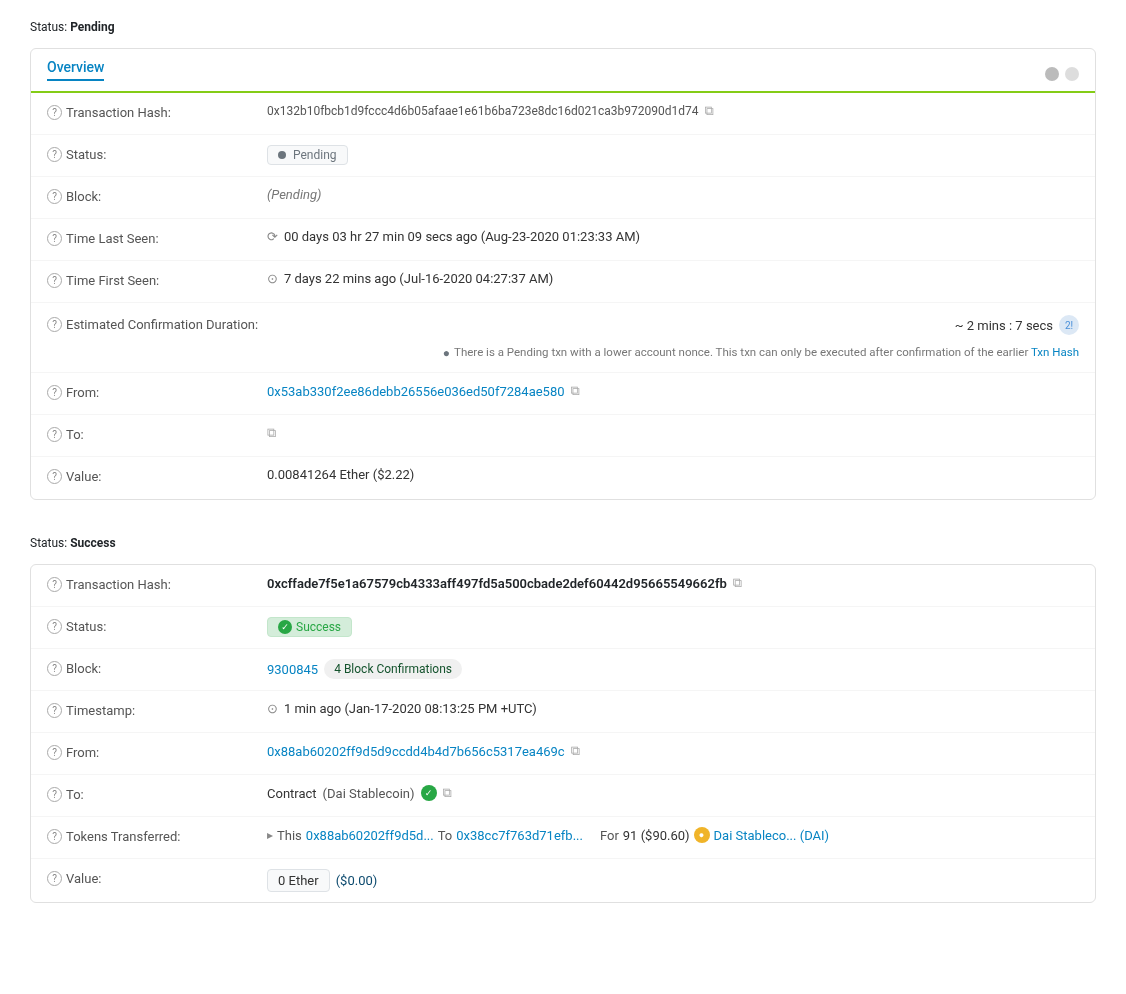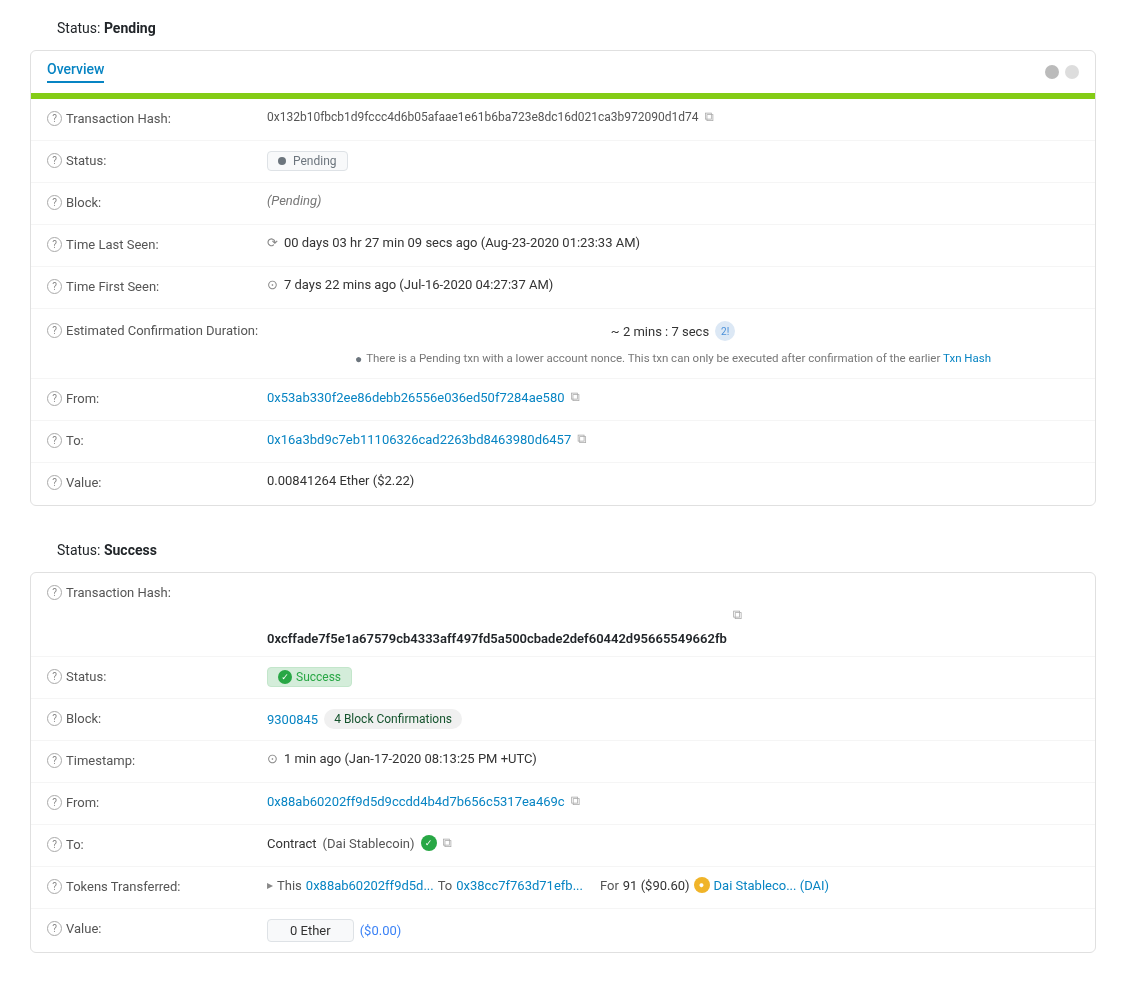--- a/index.html
+++ b/index.html
@@ -4,41 +4,40 @@
   <style>
     * { box-sizing: border-box; margin: 0; padding: 0; }
     body {
       font-family: -apple-system, BlinkMacSystemFont, 'Segoe UI', Roboto, sans-serif;
       font-size: 14px;
       background: #fff;
       color: #333;
       padding: 20px 30px;
     }
     .section-title {
-      font-size: 14px;
+      font-size: 12px;
       font-weight: 400;
       margin-bottom: 14px;
       color: #212529;
-      margin-left: 27px;
     }
     .section-title strong {
       font-weight: 700;
     }
     .card {
       border: 1px solid #e0e0e0;
       border-radius: 6px;
       margin-bottom: 36px;
       background: #fff;
     }
     .card-header {
       display: flex;
-      align-items: center;
+      align-items: flex-end;
       justify-content: space-between;
       padding: 10px 16px;
-      border-bottom: 6px solid #84cc16;
+      border-bottom: 2px solid #84cc16;
     }
     .tab-label {
       color: #0784c3;
       font-size: 14px;
       font-weight: 500;
       border-bottom: 2px solid #0784c3;
       padding-bottom: 4px;
     }
     .card-dots {
       display: flex;
@@ -145,21 +144,21 @@
       color: #fff;
       font-size: 9px;
     }
     .time-icon {
       font-size: 13px;
       color: #888;
     }
     .value-box {
       border: 1px solid #dee2e6;
       border-radius: 4px;
-      padding: 3px 22px;
+      padding: 3px 10px;
       font-size: 13px;
       color: #333;
       background: #f8f9fa;
     }
     .info-note {
       font-size: 11.5px;
       color: #777;
       margin-top: 4px;
       display: flex;
       align-items: flex-start;
@@ -270,21 +269,21 @@
       <span class="time-icon">⊙</span>
       <span>7 days 22 mins ago (Jul-16-2020 04:27:37 AM)</span>
     </div>
   </div>
 
   <div class="row" style="align-items: flex-start; padding-top: 12px; padding-bottom: 12px;">
     <div class="row-label">
       <span class="q-icon">?</span>
       <span>Estimated Confirmation Duration:</span>
     </div>
-    <div class="row-value" style="flex-direction: column; align-items: center;">
+    <div class="row-value" style="flex-direction: column; align-items: flex-end;">
       <div style="display:flex; align-items:center; gap:6px;">
         <span>~ 2 mins : 7 secs</span>
         <span style="background:#dce8f5; border-radius:50%; width:20px; height:20px; display:inline-flex; align-items:center; justify-content:center; font-size:10px; color:#4a90d9;">2!</span>
       </div>
       <div class="info-note">
         <span class="info-note-icon">●</span>
         <span>There is a Pending txn with a lower account nonce. This txn can only be executed after confirmation of the earlier <a href="#" class="link">Txn Hash</a></span>
       </div>
     </div>
   </div>
@@ -299,21 +298,20 @@
       <span class="copy-icon">⧉</span>
     </div>
   </div>
 
   <div class="row">
     <div class="row-label">
       <span class="q-icon">?</span>
       <span>To:</span>
     </div>
     <div class="row-value">
-      <a href="#" class="link">0x16a3bd9c7eb11106326cad2263bd8463980d6457</a>
       <span class="copy-icon">⧉</span>
     </div>
   </div>
 
   <div class="row">
     <div class="row-label">
       <span class="q-icon">?</span>
       <span>Value:</span>
     </div>
     <div class="row-value">
@@ -327,21 +325,21 @@
 </h2>
 
 <div class="card">
 
   <div class="row">
     <div class="row-label">
       <span class="q-icon">?</span>
       <span>Transaction Hash:</span>
     </div>
     <div class="row-value">
-      <span style="font-weight:600; font-size:13px; color:#212529;margin-top:48px;">0xcffade7f5e1a67579cb4333aff497fd5a500cbade2def60442d95665549662fb</span>
+      <span style="font-weight:600; font-size:13px; color:#212529;">0xcffade7f5e1a67579cb4333aff497fd5a500cbade2def60442d95665549662fb</span>
       <span class="copy-icon">⧉</span>
     </div>
   </div>
 
   <div class="row">
     <div class="row-label">
       <span class="q-icon">?</span>
       <span>Status:</span>
     </div>
     <div class="row-value">
@@ -418,17 +416,17 @@
     </div>
   </div>
 
   <div class="row">
     <div class="row-label">
       <span class="q-icon">?</span>
       <span>Value:</span>
     </div>
     <div class="row-value">
       <span class="value-box">0 Ether</span>
-      <span style="color:#3b82f6;">($0.00)</span>
+      <span style="color:#0c4a6e;">($0.00)</span>
     </div>
   </div>
 
 </div>
 
 </body></html>

